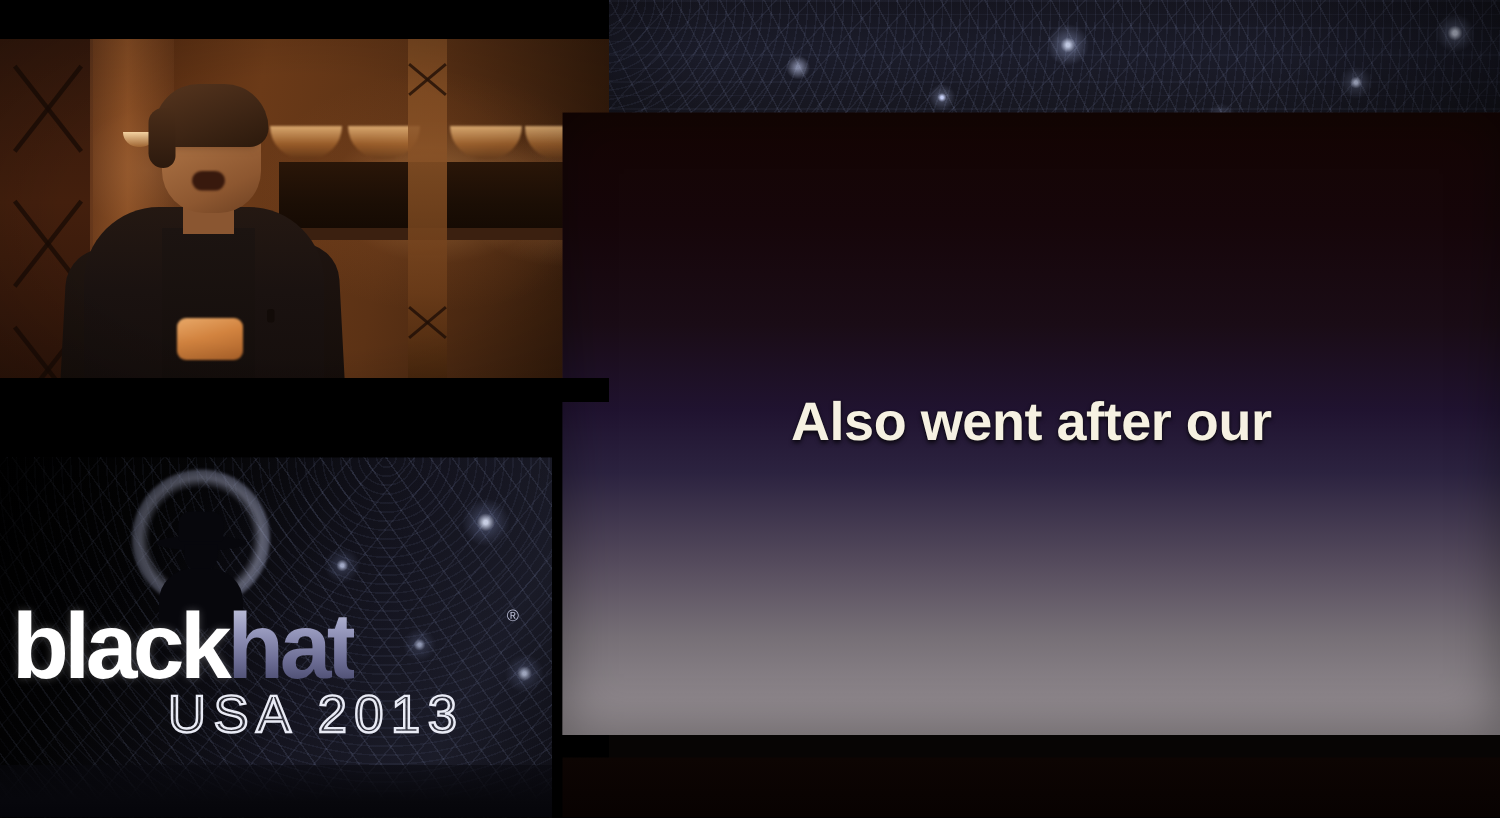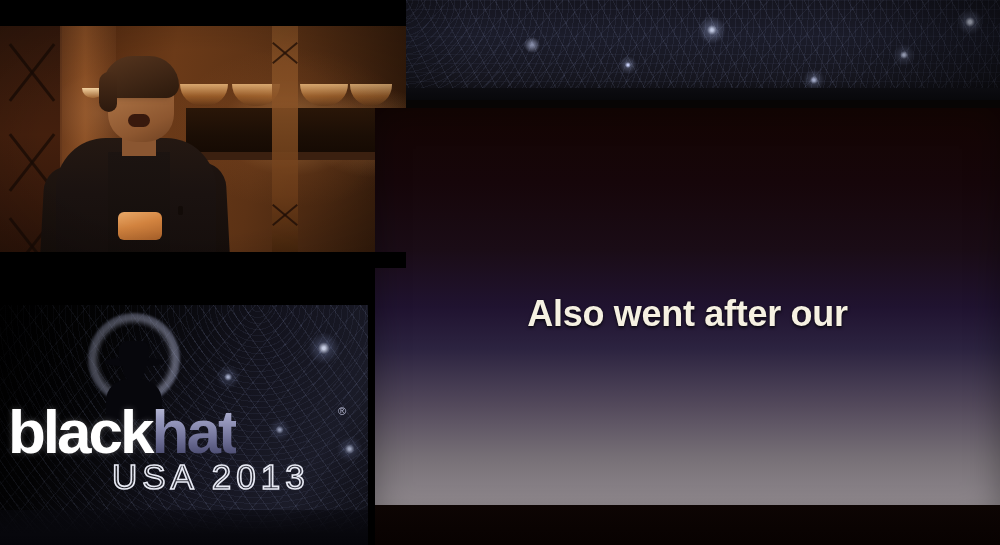--- a/index.html
+++ b/index.html
@@ -505,21 +505,21 @@
     top: 268px;
     width: 38px;
     height: 277px;
     background: #000000;
   }
 
   
   .slide {
     position: absolute;
     left: 375px;
-    top: 108px;
+    top: 75px;
     width: 625px;
     height: 415px;
     overflow: hidden;
     background: linear-gradient(180deg,
       #140503 0%,
       #16060a 18%,
       #1a0c16 34%,
       #201330 48%,
       #2c2340 58%,
       #544a5c 72%,

